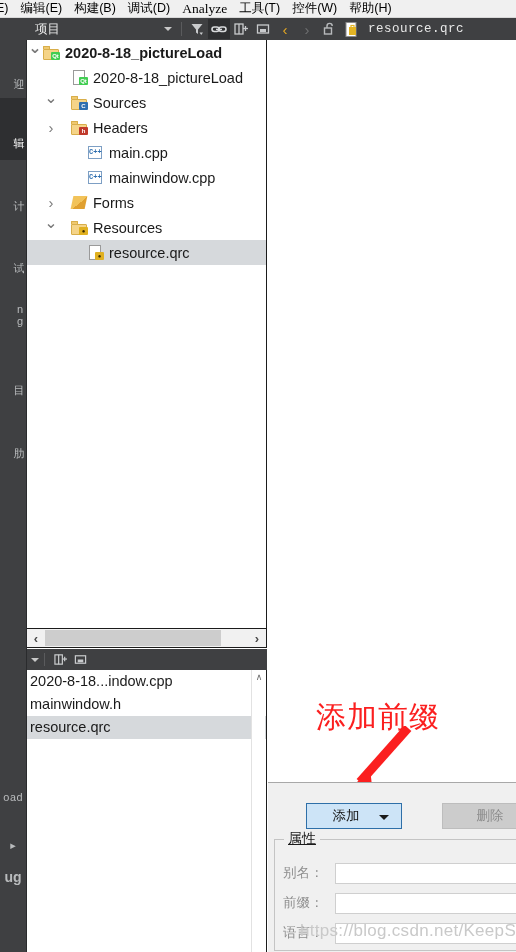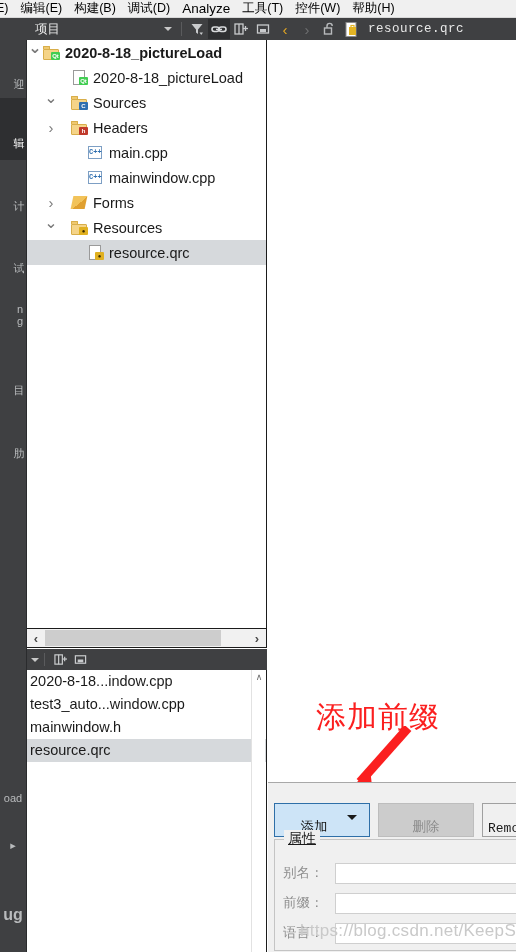--- a/index.html
+++ b/index.html
@@ -26,21 +26,21 @@
     align-items: center;
     box-sizing: border-box;
   }
   .menu-item {
     font-size: 12.5px;
     color: #000000;
     padding: 0 6px;
     white-space: nowrap;
     line-height: 17px;
   }
-  .menu-item.latin { font-size: 13.5px; }
+  .menu-item.latin { font-size: 13.5px; font-family: Liberation Serif, serif; }
   .menu-item:first-child { padding-left: 0; margin-left: -4px; }
 
   
   .toolbar {
     position: absolute;
     left: 0; top: 18px;
     width: 516px; height: 22px;
     background: #3f4042;
     display: flex;
     align-items: center;
@@ -336,26 +336,27 @@
     border-top: 1px solid #a8a8a8;
     box-sizing: border-box;
   }
   .btn-row {
     position: absolute;
     left: 6px; top: 20px;
     display: flex;
     gap: 8px;
   }
   .btn {
-    height: 34px;
-    box-sizing: border-box;
-    display: flex;
-    align-items: flex-end;
+    height: 26px;
+    box-sizing: border-box;
+    display: flex;
+    align-items: center;
     justify-content: center;
     font-size: 13.5px;
+    margin-left: 32px;
   }
   .btn-add {
     width: 96px;
     background: #cde4f7;
     border: 1px solid #2e6fa8;
     color: #141414;
     position: relative;
     padding-right: 16px;
   }
   .btn-add .caret {
@@ -511,23 +512,23 @@
 
 <div class="modebar">
   <div class="mode-cell" style="top:0px;   height:58px;">迎</div>
   <div class="mode-cell sel" style="top:58px;  height:62px;">辑</div>
   <div class="mode-cell" style="top:120px; height:62px;">计</div>
   <div class="mode-cell" style="top:182px; height:62px;">试</div>
   <div class="mode-cell" style="top:244px; height:62px;">ng</div>
   <div class="mode-cell" style="top:306px; height:62px;">目</div>
   <div class="mode-cell" style="top:368px; height:62px;">肋</div>
 
-  <div class="mode-cell" style="top:740px; height:36px; writing-mode:horizontal-tb; font-size:11px; line-height:36px;">oad</div>
+  <div class="mode-cell" style="top:740px; height:36px; writing-mode:horizontal-tb; font-size:11px; line-height:36px;font-family:Liberation Mono, monospace;">oad</div>
   <div class="mode-cell" style="top:790px; height:30px; writing-mode:horizontal-tb; font-size:11px; line-height:30px;">▸</div>
-  <div class="mode-cell" style="top:860px; height:30px; writing-mode:horizontal-tb; font-size:16px; line-height:30px; font-weight:bold;">ug</div>
+  <div class="mode-cell" style="top:822px; height:30px; writing-mode:horizontal-tb; font-size:14px; line-height:30px; font-weight:bold;">ug</div>
 </div>
 
 <div class="tree-panel">
 
   <div class="tree-row bold">
     <span class="twisty open"></span>
     <span class="ic">
       <span class="folder-tab"></span>
         <span class="folder-body"></span>
         <span class="badge qt">Qt</span>
@@ -643,21 +644,20 @@
   <span class="od-btn">
     <svg width="13" height="13" viewBox="0 0 14 14">
       <rect x="1.5" y="3" width="11" height="8" fill="none" stroke="#c9cbcd" stroke-width="1.3"></rect>
       <rect x="4" y="7" width="6" height="3" fill="#c9cbcd"></rect>
     </svg>
   </span>
 </div>
 
 <div class="opendocs-list">
   <div class="od-row">2020-8-18...indow.cpp</div>
-  <div class="od-row">test3_auto...window.cpp</div>
   <div class="od-row">mainwindow.h</div>
   <div class="od-row selected">resource.qrc</div>
   <div class="od-vscroll">
     <div class="up">∧</div>
   </div>
 </div>
 
 <div class="editor"></div>
 
 <div class="annot-text">添加前缀</div>

